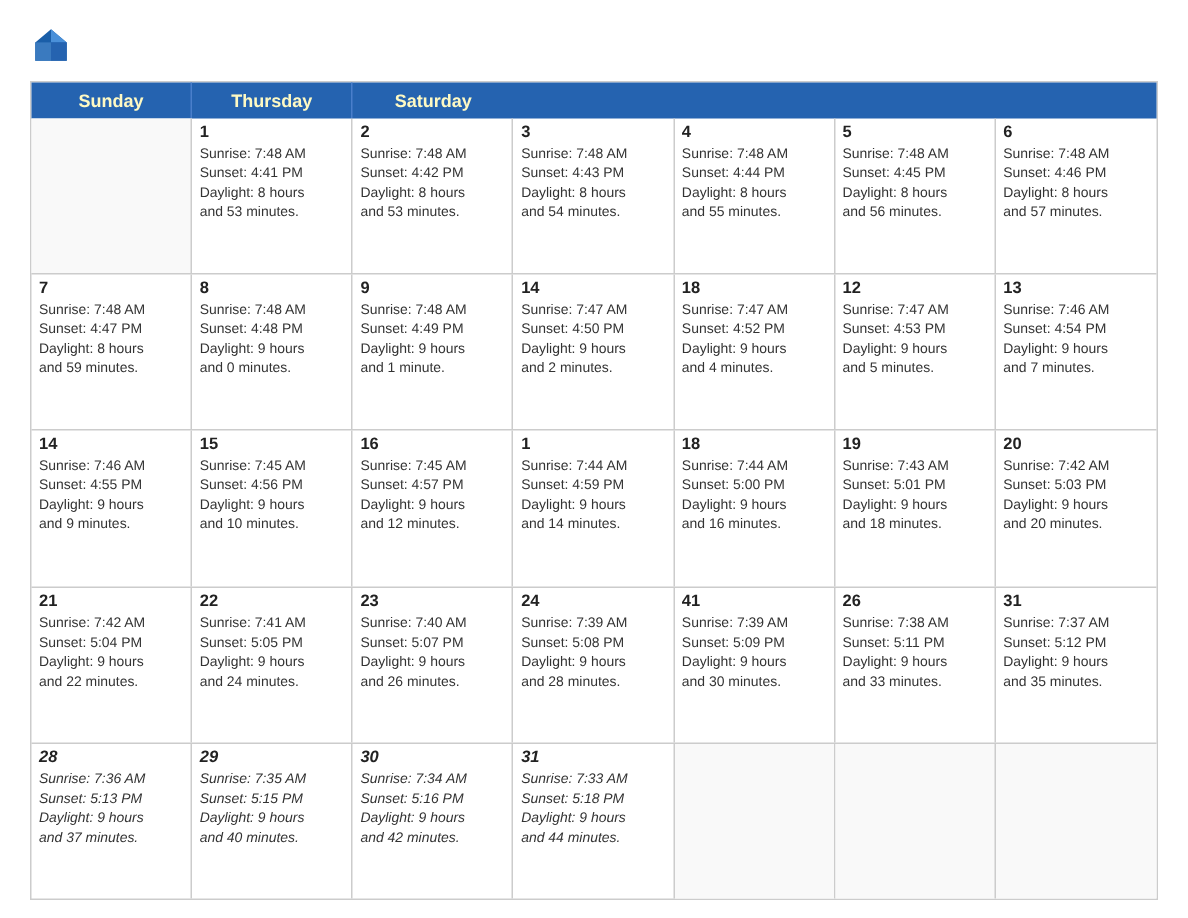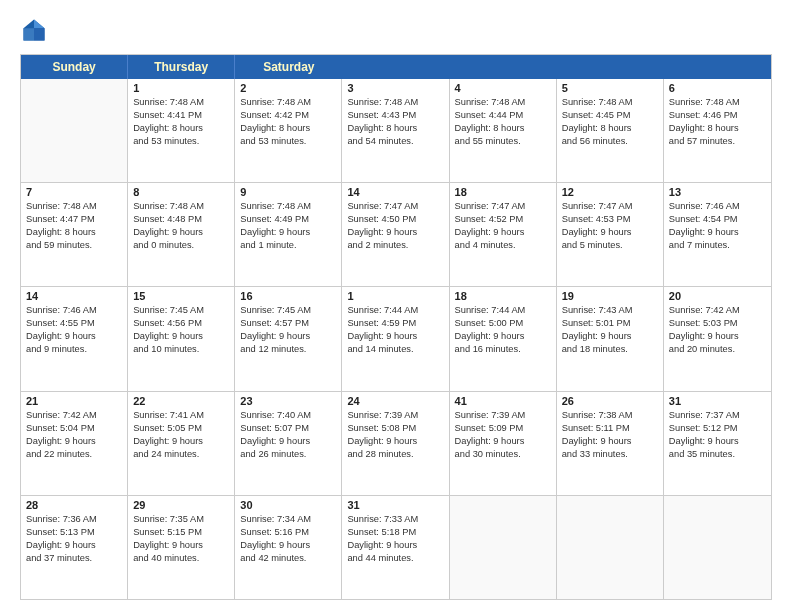--- a/index.html
+++ b/index.html
@@ -77,21 +77,21 @@
       flex: 1;
       display: flex;
       flex-direction: column;
     }
     .cal-row {
       display: grid;
       grid-template-columns: repeat(7, 1fr);
       flex: 1;
       border-bottom: 1px solid #ccc;
     }
-    .cal-row:last-child { border-bottom: none; }
+    .cal-row:last-child { border-bottom: none; font-style: italic; }
     .cal-cell {
       border-right: 1px solid #ccc;
       padding: 3px 5px;
       font-size: 9.5px;
       color: #333;
       min-height: 0;
       overflow: hidden;
     }
     .cal-cell:last-child { border-right: none; }
     .cal-cell.empty { background: #f9f9f9; }

